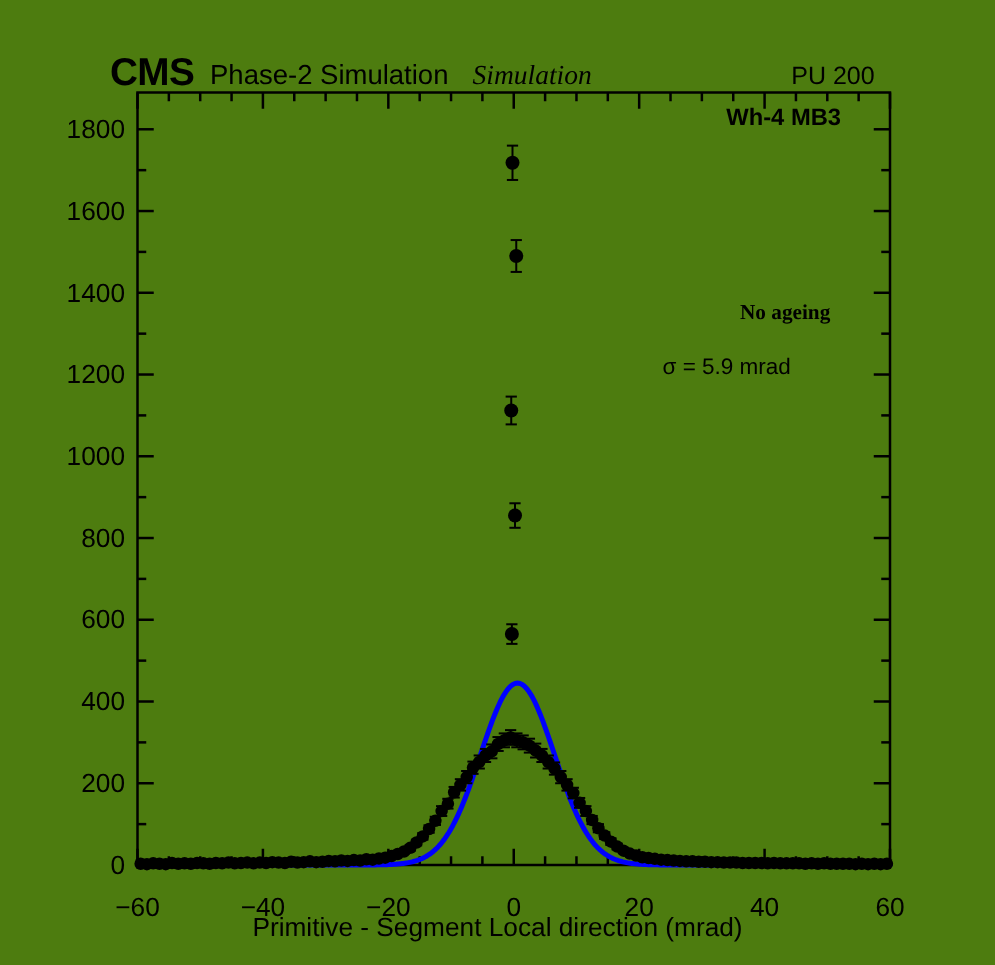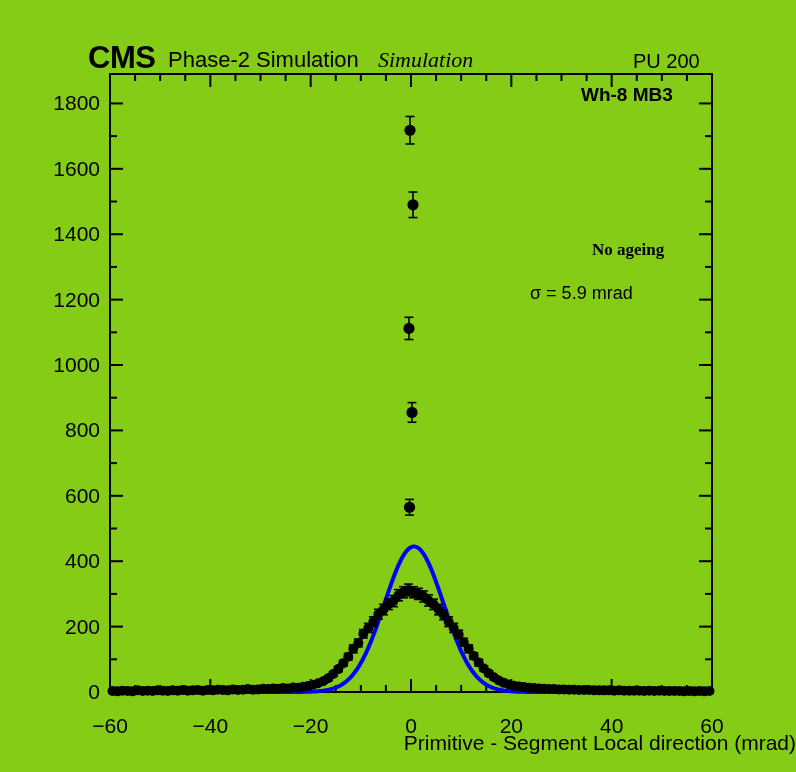--- a/index.html
+++ b/index.html
@@ -10,21 +10,21 @@
   body {
     width: 796px;
     height: 772px;
     font-family: "Liberation Sans", sans-serif;
     overflow: hidden;
   }
   #canvas {
     position: relative;
     width: 796px;
     height: 772px;
-    background: #84cc16;
+    background: #4d7c0f;
   }
   svg.plot {
     position: absolute;
     left: 0;
     top: 0;
     width: 796px;
     height: 772px;
   }
   .hdr {
     position: absolute;
@@ -86,21 +86,21 @@
     left: 530px;
     top: 283px;
     font-family: "Liberation Sans", sans-serif;
     font-size: 18px;
   }
   .axis-title-x {
     position: absolute;
     left: 0;
     top: 731px;
     width: 796px;
-    text-align: right;
+    text-align: center;
     font-family: "Liberation Sans", sans-serif;
     font-size: 21px;
     color: #000;
   }
   text.tick {
     font-family: "Liberation Sans", sans-serif;
     font-size: 21px;
     fill: #000;
   }
 </style>
@@ -729,19 +729,19 @@
         <line x1="407.50333333333333" y1="402.6190476190476" x2="416.50333333333333" y2="402.6190476190476" stroke="#000000" stroke-width="1.6"></line>
         <line x1="407.50333333333333" y1="422.23809523809524" x2="416.50333333333333" y2="422.23809523809524" stroke="#000000" stroke-width="1.6"></line>
         <circle cx="412.00333333333333" cy="412.42857142857144" r="5.6" fill="#000000"></circle>
         <line x1="409.495" y1="499.4063492063492" x2="409.495" y2="515.1015873015873" stroke="#000000" stroke-width="1.6"></line>
         <line x1="404.995" y1="499.4063492063492" x2="413.995" y2="499.4063492063492" stroke="#000000" stroke-width="1.6"></line>
         <line x1="404.995" y1="515.1015873015873" x2="413.995" y2="515.1015873015873" stroke="#000000" stroke-width="1.6"></line>
         <circle cx="409.495" cy="507.25396825396825" r="5.6" fill="#000000"></circle>
       </g>
   </svg>
 
-  <div class="in-plot lbl-region">Wh-8 MB3</div>
+  <div class="in-plot lbl-region">Wh-4 MB3</div>
   <div class="in-plot lbl-ageing">No ageing</div>
   <div class="in-plot lbl-sigma">σ = 5.9 mrad</div>
 
   <div class="axis-title-x">Primitive - Segment Local direction (mrad)</div>
 
 </div>
 
 </body></html>

